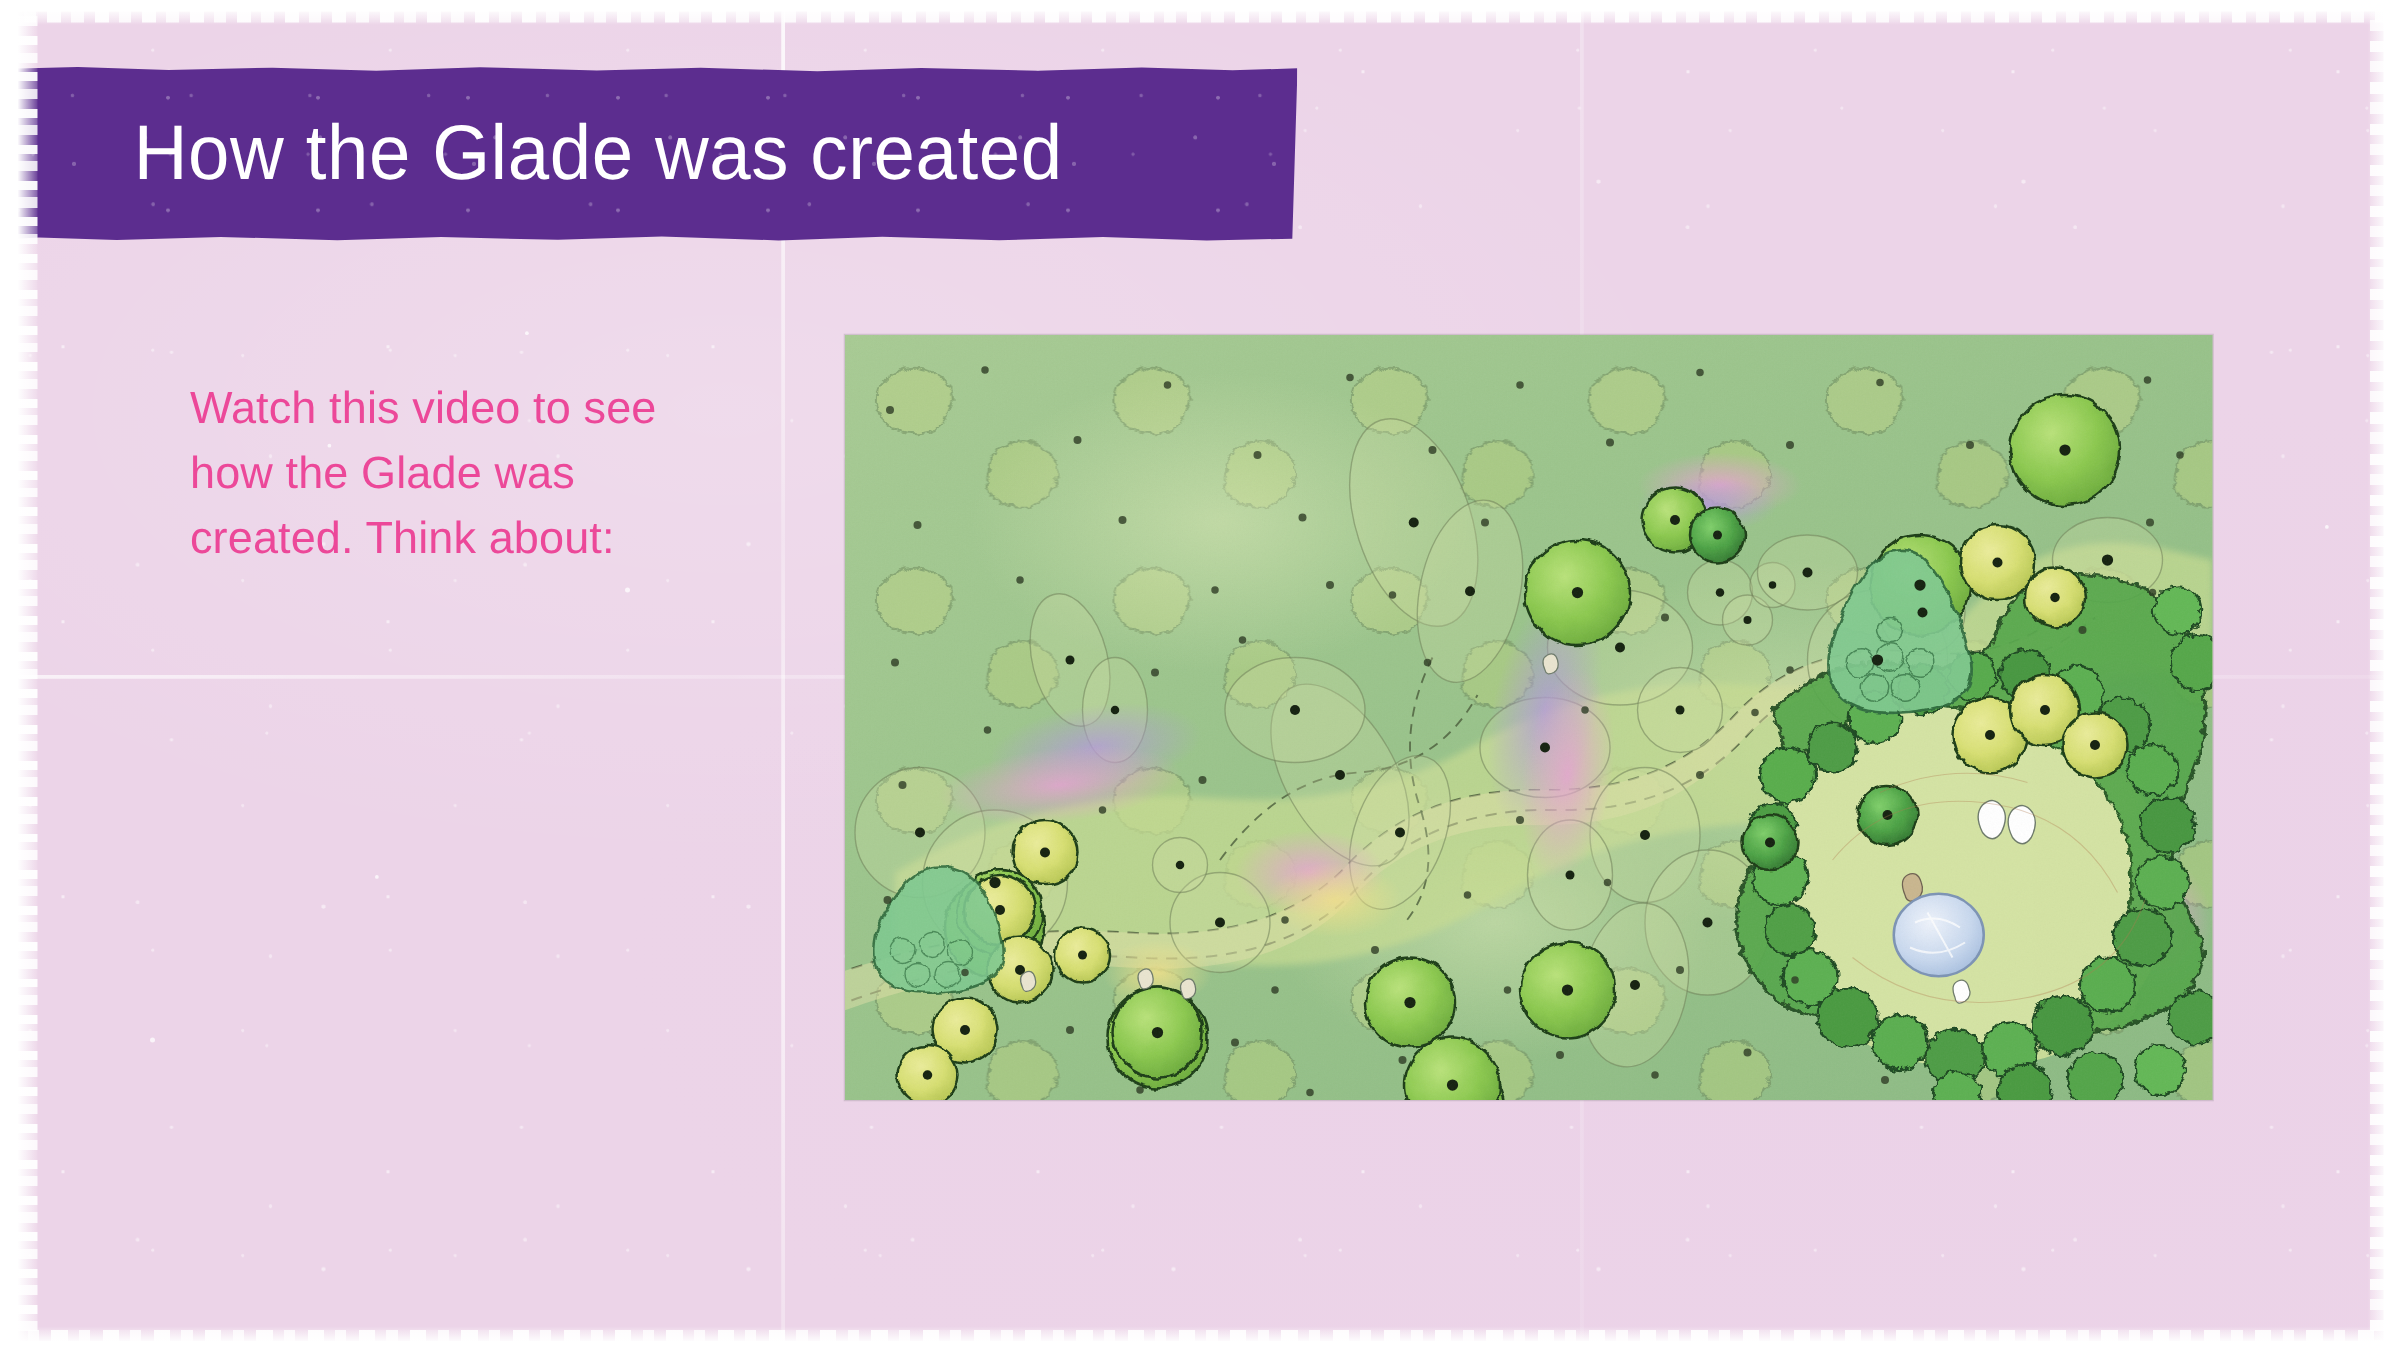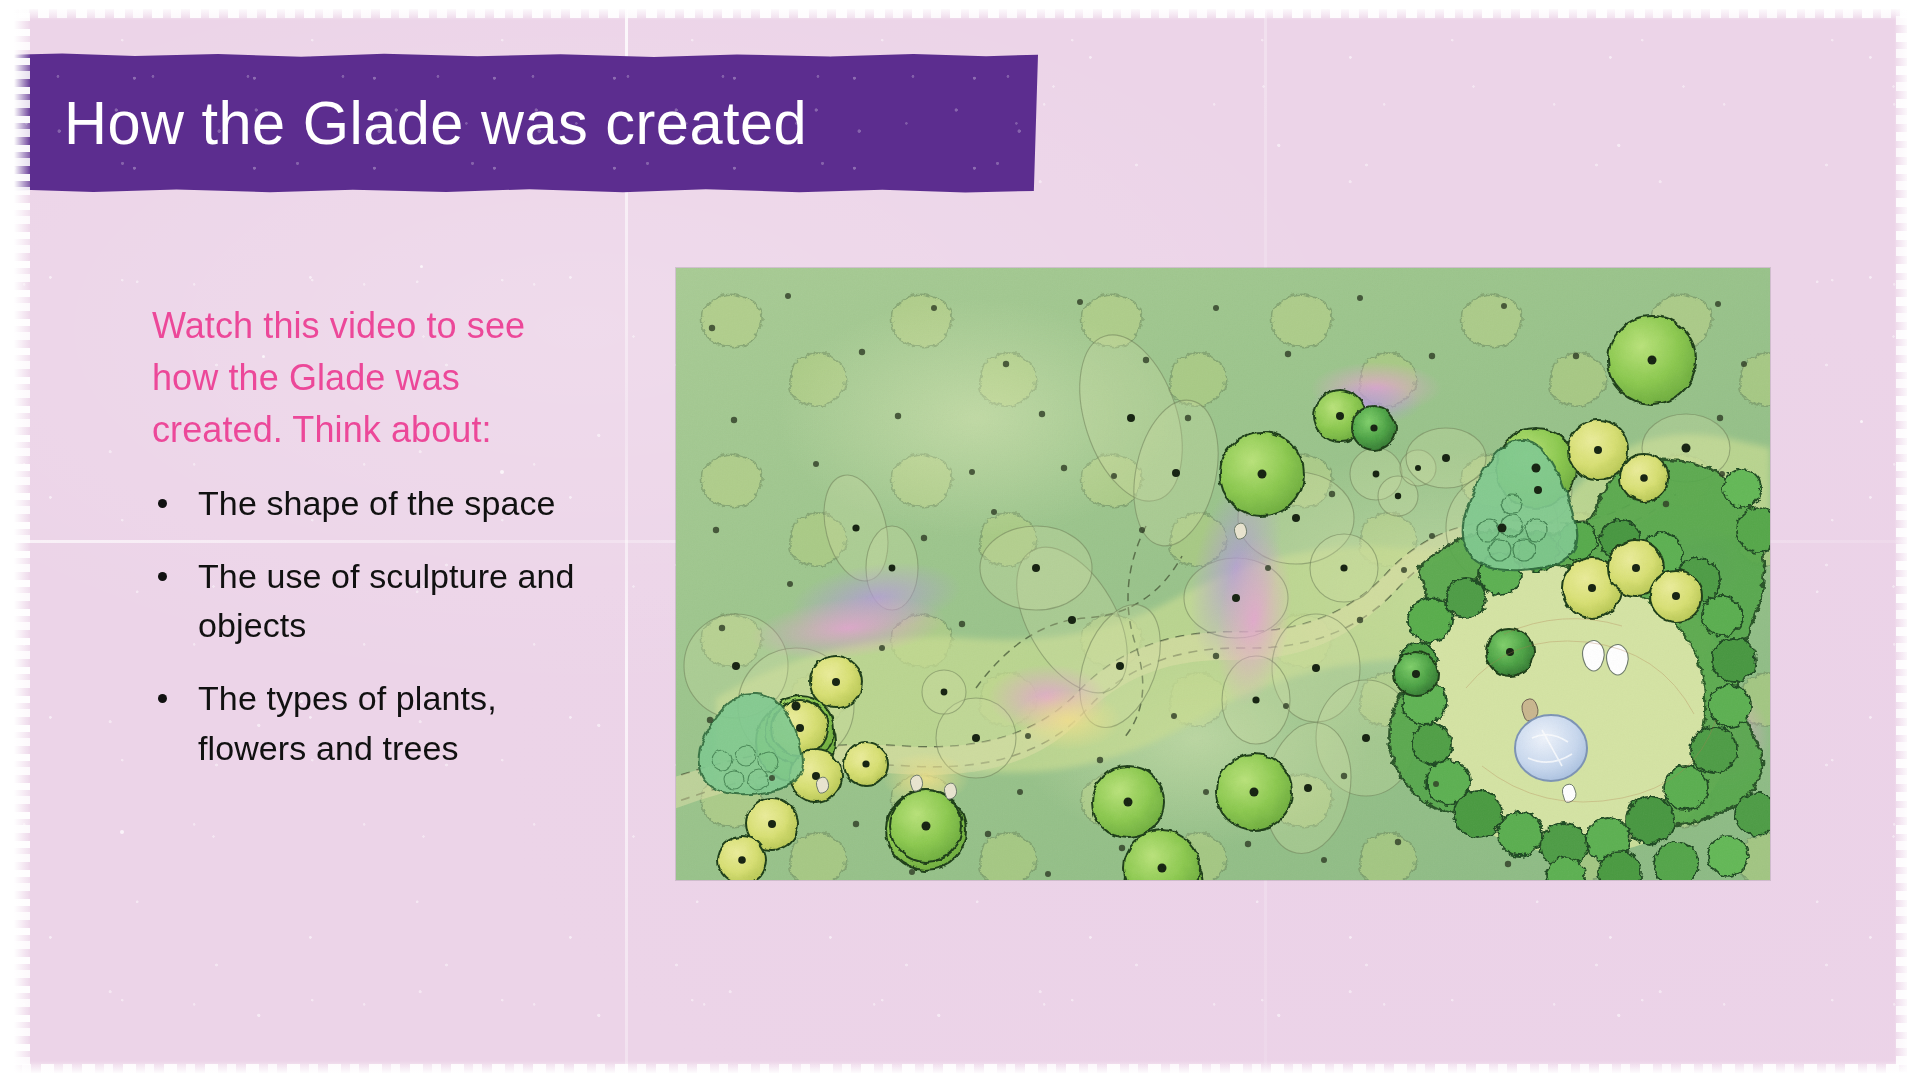--- a/index.html
+++ b/index.html
@@ -133,21 +133,21 @@
   #title-banner {
     position: absolute;
     left: 0;
     top: 53px;
     width: 1038px;
     height: 140px;
     background-color: #5c2d8f;
     display: flex;
     align-items: center;
     box-sizing: border-box;
-    padding-left: 64px;
+    padding-left: 107px;
     background-image:
       radial-gradient(circle at 12% 28%, rgba(255,255,255,.30) 0 1.2px, transparent 1.8px),
       radial-gradient(circle at 37% 71%, rgba(255,255,255,.26) 0 1.4px, transparent 2.0px),
       radial-gradient(circle at 61% 18%, rgba(255,255,255,.24) 0 1.1px, transparent 1.7px),
       radial-gradient(circle at 83% 57%, rgba(255,255,255,.28) 0 1.3px, transparent 1.9px),
       radial-gradient(circle at 24% 88%, rgba(255,255,255,.22) 0 1.0px, transparent 1.6px),
       radial-gradient(circle at 70% 92%, rgba(255,255,255,.25) 0 1.2px, transparent 1.8px),
       linear-gradient(#5c2d8f, #5c2d8f);
     background-size:
       120px 90px, 160px 110px, 95px 130px,
@@ -256,34 +256,20 @@
   <div class="speck" style="left:1860px;top:420px; width:3px;height:3px;"></div>
 
   <div id="title-banner">
     <div id="title-text">How the Glade was created</div>
   </div>
 
   <div id="body-col">
 
     <p id="intro-para">Watch this video to see how the Glade was created. Think about:</p>
 
-    <ul id="bullet-list">
-      <li>
-        <span class="dot"></span>
-        <span>The shape of the space</span>
-      </li>
-      <li>
-        <span class="dot"></span>
-        <span>The use of sculpture and objects</span>
-      </li>
-      <li>
-        <span class="dot"></span>
-        <span>The types of plants, flowers and trees</span>
-      </li>
-    </ul>
   </div>
 
   <div id="plan-figure" aria-label="Illustrated aerial landscape plan of the Glade">
 
     <svg width="1094" height="612" viewBox="0 0 1094 612" xmlns="http://www.w3.org/2000/svg">
       <defs>
 
         <linearGradient id="meadow" x1="0" y1="0" x2="1" y2="1">
           <stop offset="0%" stop-color="#a8cb94"></stop>
           <stop offset="35%" stop-color="#9cc58c"></stop>

